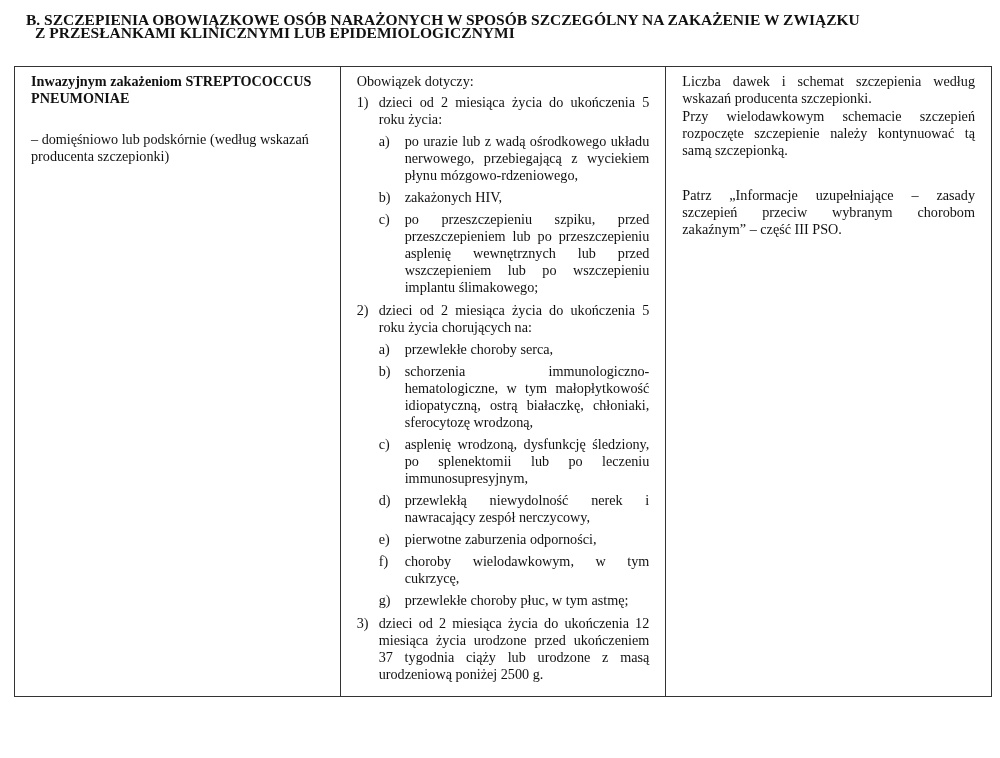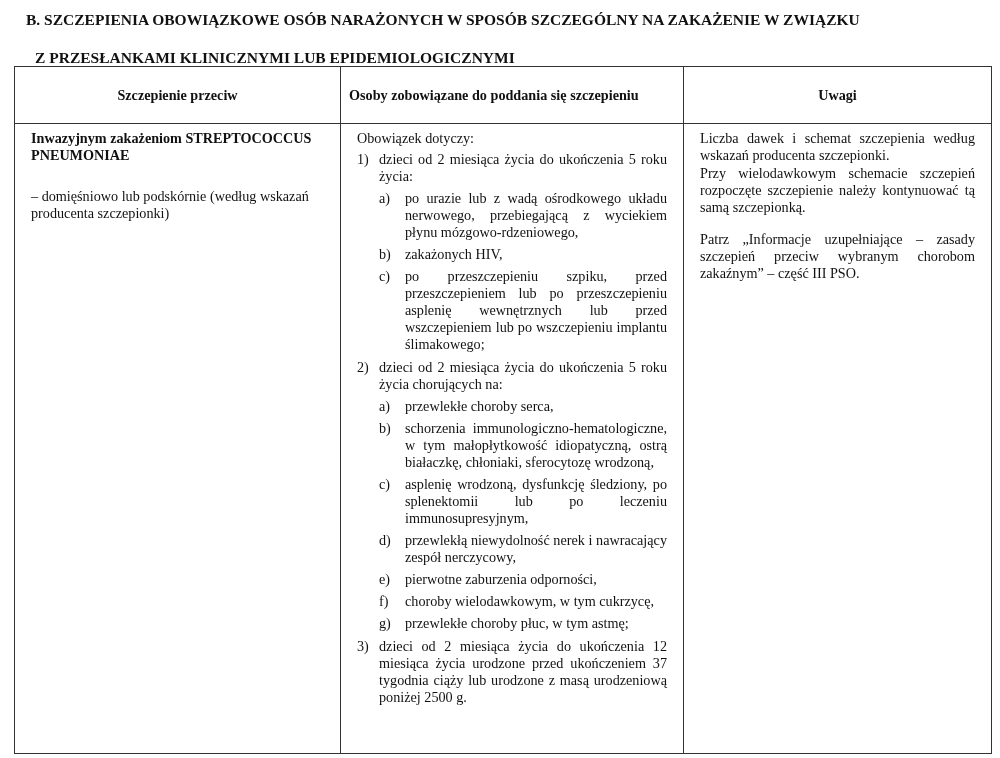--- a/index.html
+++ b/index.html
@@ -1,20 +1,20 @@
 <!DOCTYPE html>
 <html><head>
 <meta charset="utf-8">
 <style>
   html, body { margin: 0; padding: 0; background: #ffffff; }
   body { width: 1000px; height: 758px; position: relative; overflow: hidden;
          font-family: "Liberation Serif", serif; color: #111; }
   .title { position: absolute; left: 26px; font-weight: bold; font-size: 15.5px; white-space: nowrap; }
   #t1 { top: 11px; }
-  #t2 { top: 49px; left: 35px; }
+  #t2 { top: 24px; left: 35px; }
   table { position: absolute; left: 14px; top: 66px; width: 978px; border-collapse: collapse; table-layout: fixed; }
   td, th { border: 1.5px solid #333; vertical-align: top; font-size: 14.2px; line-height: 17px; }
   th { height: 54px; vertical-align: middle; font-weight: bold; text-align: center; }
   th.just { text-align: justify; text-align-last: left; padding: 0 8px; font-size: 14.2px; }
   .c1 { width: 323px; }
   .c2 { width: 326px; }
   td { height: 617px; padding: 6px 16px; }
   .b { font-weight: bold; }
   p { margin: 0; }
   .item { display: flex; margin-top: 4px; }
@@ -25,25 +25,20 @@
   .note { text-align: justify; font-family: Liberation Serif, serif; }
 </style>
 </head>
 <body>
 
 <div class="title" id="t1">B. SZCZEPIENIA OBOWIĄZKOWE OSÓB NARAŻONYCH W SPOSÓB SZCZEGÓLNY NA ZAKAŻENIE W ZWIĄZKU</div>
 <div class="title" id="t2">Z PRZESŁANKAMI  KLINICZNYMI LUB EPIDEMIOLOGICZNYMI</div>
 
 <table>
   <tbody>
-      <tr>
-    <th class="c1">Szczepienie przeciw</th>
-    <th class="c2 just">Osoby zobowiązane do poddania się szczepieniu</th>
-    <th>Uwagi</th>
-  </tr>
   <tr>
     <td>
       <p class="b">Inwazyjnym zakażeniom STREPTOCOCCUS PNEUMONIAE</p>
       <p style="margin-top:24px">–  domięśniowo lub podskórnie (według wskazań producenta szczepionki)</p>
     </td>
     <td id="col2cell">
       <p>Obowiązek dotyczy:</p>
       <div id="items">
             <div class="item">
               <span class="num">1)</span>
@@ -101,17 +96,17 @@
               <span class="num">3)</span>
               <div class="txt">
                 <div>dzieci od 2 miesiąca życia do ukończenia 12 miesiąca życia urodzone przed ukończeniem 37 tygodnia ciąży lub urodzone z masą urodzeniową poniżej 2500 g.</div>
               </div>
             </div>
           </div>
     </td>
     <td>
       <p class="note">Liczba dawek i schemat szczepienia według wskazań producenta szczepionki.</p>
       <p class="note" style="margin-top:1px">Przy wielodawkowym schemacie szczepień rozpoczęte szczepienie należy kontynuować tą samą szczepionką.</p>
-      <p class="note" style="margin-top:15px">Patrz „Informacje uzupełniające – zasady szczepień przeciw wybranym chorobom zakaźnym” – część III PSO.</p>
+      <p class="note" style="margin-top:28px">Patrz „Informacje uzupełniające – zasady szczepień przeciw wybranym chorobom zakaźnym” – część III PSO.</p>
     </td>
   </tr>
 </tbody>
   </table>
 
 </body></html>

